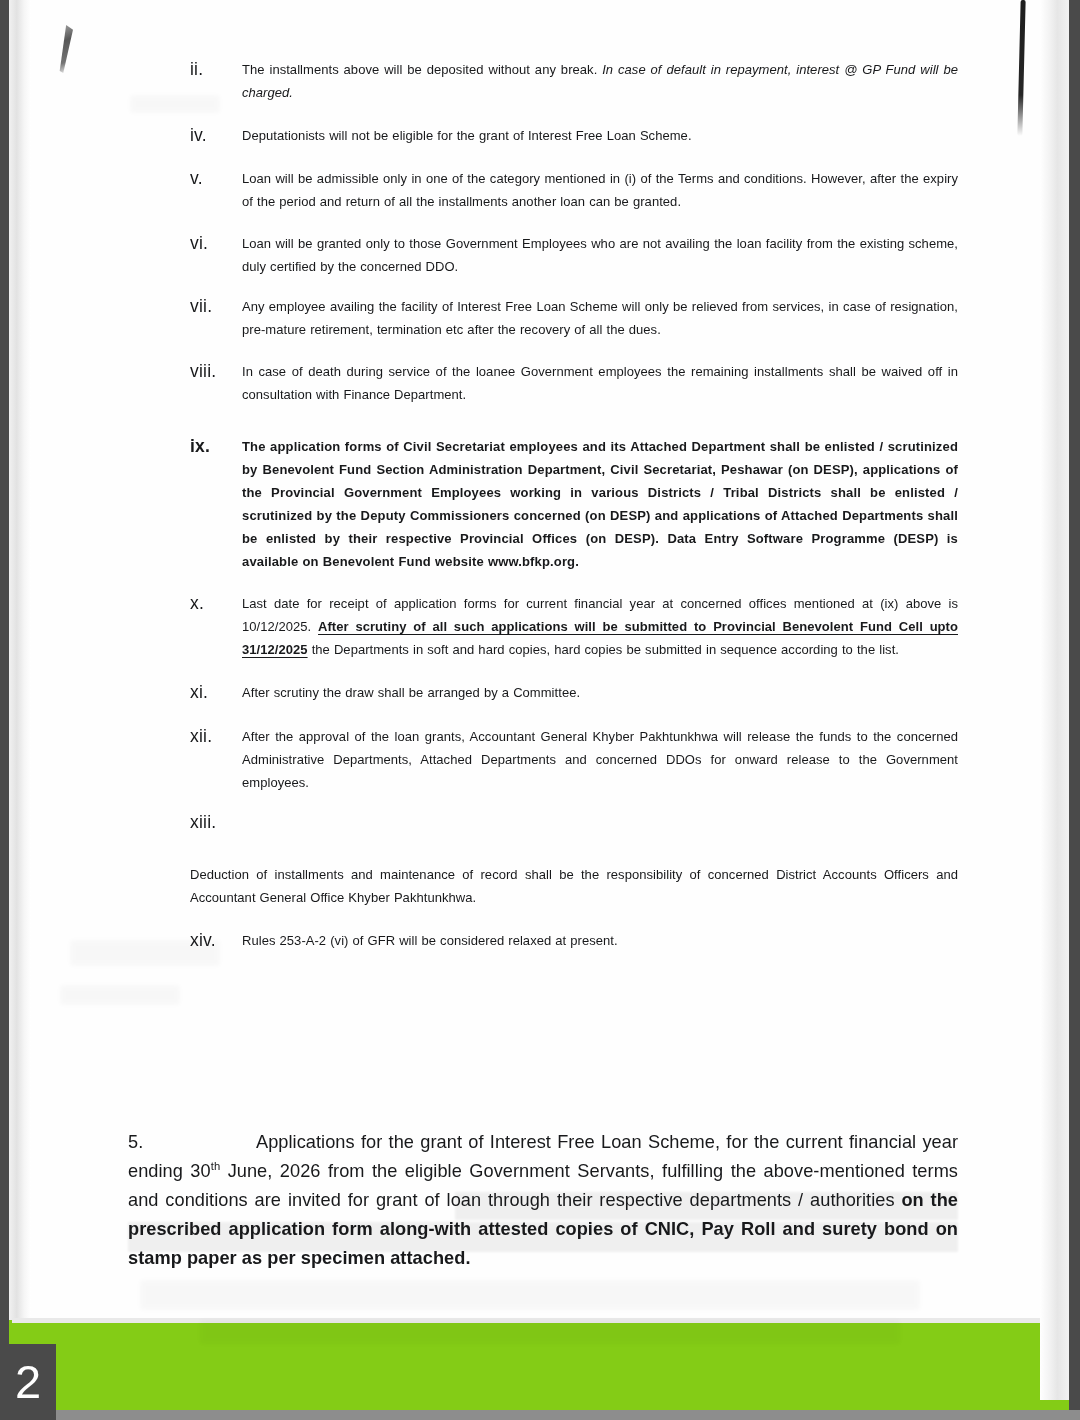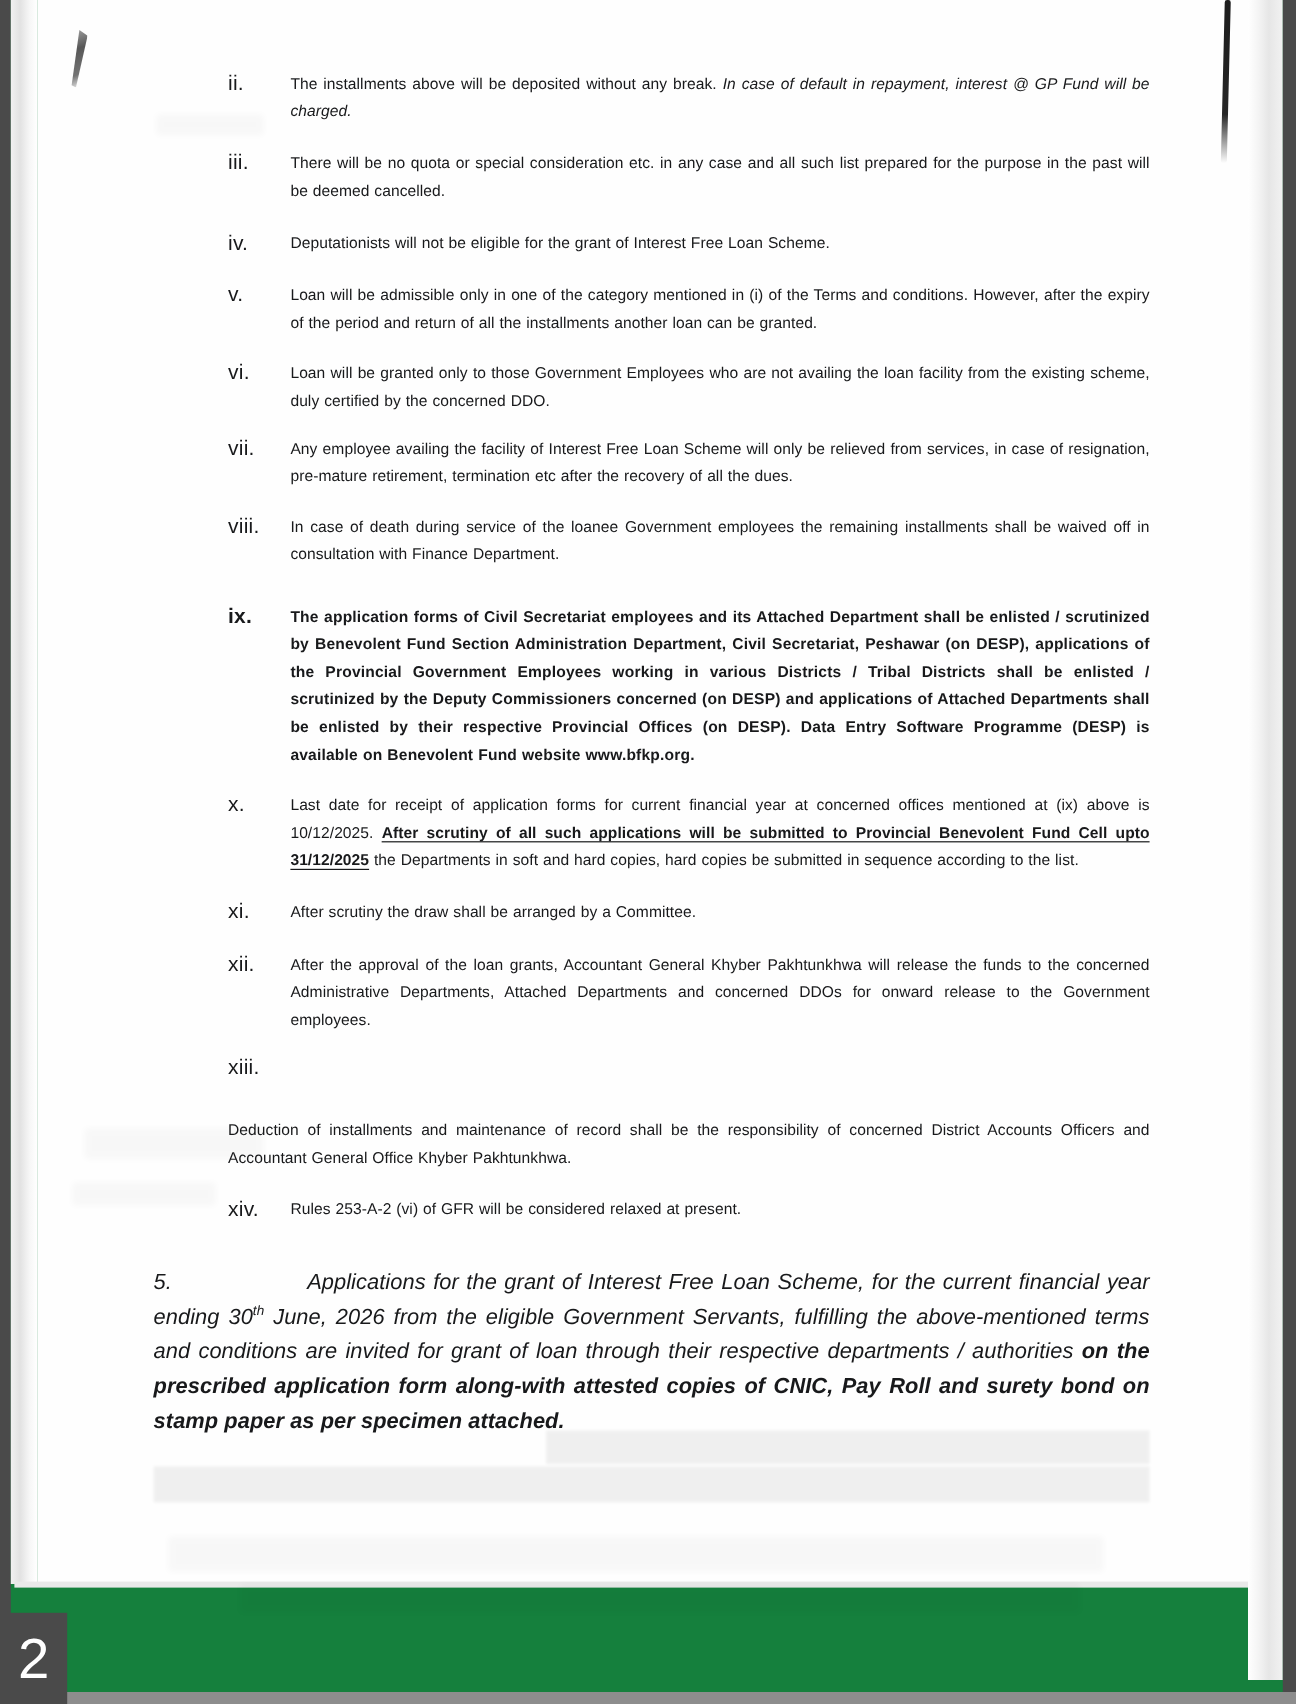--- a/index.html
+++ b/index.html
@@ -12,21 +12,21 @@
     height: 1420px;
     font-family: "Liberation Sans", sans-serif;
     position: relative;
     overflow: hidden;
   }
 
   
   #scan-viewport {
     position: absolute;
     inset: 0;
-    background: #15803d;
+    background: #84cc16;
   }
   .edge-strip-left {
     position: absolute;
     left: 0; top: 0;
     width: 9px; height: 1420px;
     background: #4a4a4a;
   }
   .edge-strip-right {
     position: absolute;
     right: 0; top: 0;
@@ -164,28 +164,27 @@
   .clause[data-idx="6"] { margin-bottom: 29px; }
   .clause[data-idx="7"] { margin-bottom: 19px; }
   .clause[data-idx="8"] { margin-bottom: 20px; }
   .clause[data-idx="9"] { margin-bottom: 21px; }
   .clause[data-idx="10"] { }
   .clause[data-idx="11"] { margin-bottom: 20px; flex-direction: column; }
 
   
   #closing-para {
     position: absolute;
-    left: 128px; top: 1054px;
+    left: 128px; top: 1128px;
     width: 830px;
     color: #18191b;
     font-size: 18.2px;
     line-height: 29px;
     text-align: justify;
     letter-spacing: .05px;
-    font-style: italic;
   }
   #closing-para .para-num {
     display: inline-block;
     width: 128px;
   }
   #closing-para .strong-tail {
     font-weight: bold;
   }
   .hl-band {
     position: absolute;
@@ -224,24 +223,20 @@
 
   <div id="doc-body">
 
     <div class="clause-list">
 
       <div class="clause" data-idx="0">
         <div class="clause-marker">ii.</div>
         <div class="clause-text"><span>The installments above will be deposited without any break. </span><span class="ital">In case of default in repayment, interest @ GP Fund will be charged.</span></div>
       </div>
 
-      <div class="clause" data-idx="1">
-        <div class="clause-marker">iii.</div>
-        <div class="clause-text">There will be no quota or special consideration etc. in any case and all such list prepared for the purpose in the past will be deemed cancelled.</div>
-      </div>
 
       <div class="clause" data-idx="2">
         <div class="clause-marker">iv.</div>
         <div class="clause-text">Deputationists will not be eligible for the grant of Interest Free Loan Scheme.</div>
       </div>
 
       <div class="clause" data-idx="3">
         <div class="clause-marker">v.</div>
         <div class="clause-text">Loan will be admissible only in one of the category mentioned in (i) of the Terms and conditions. However, after the expiry of the period and return of all the installments another loan can be granted.</div>
       </div>

